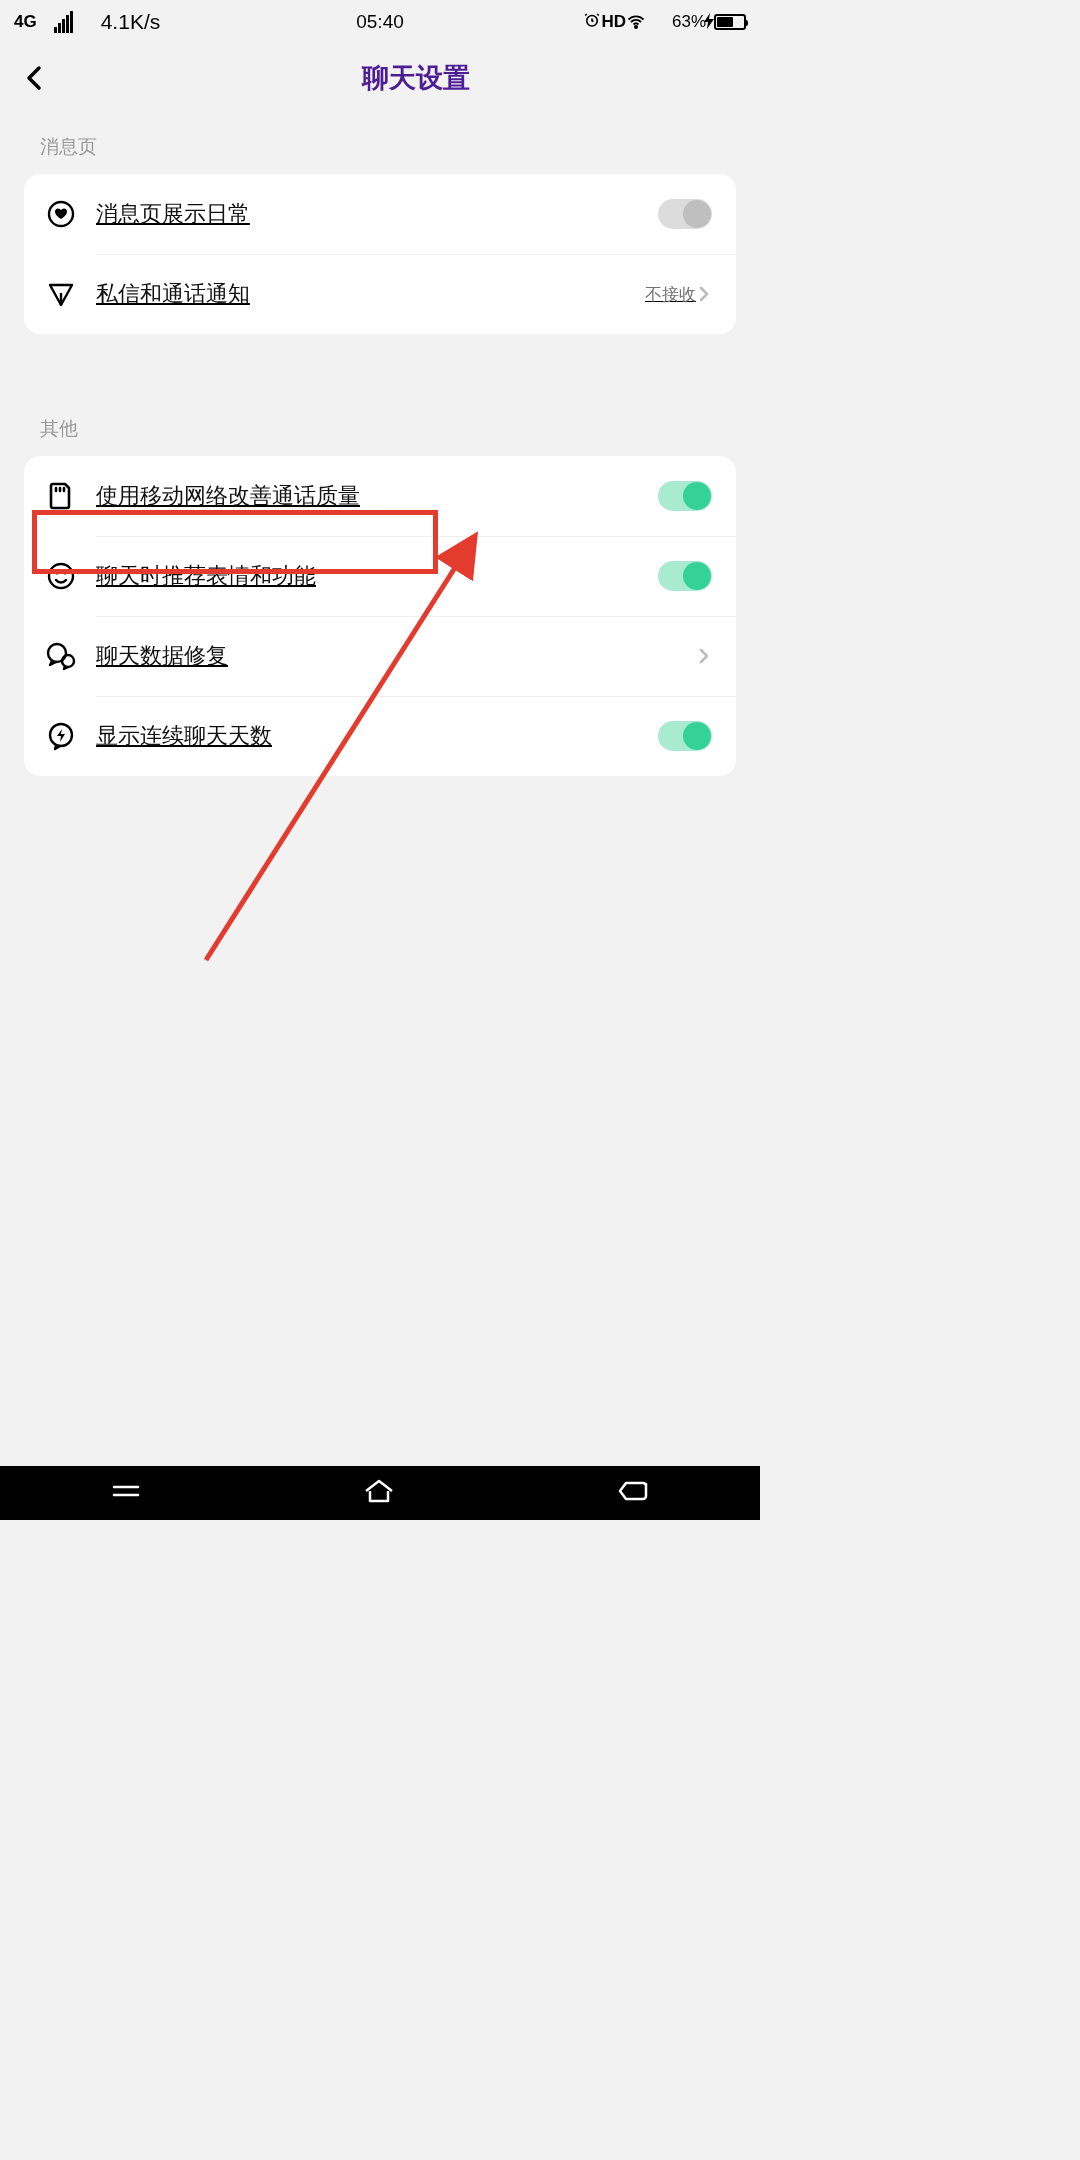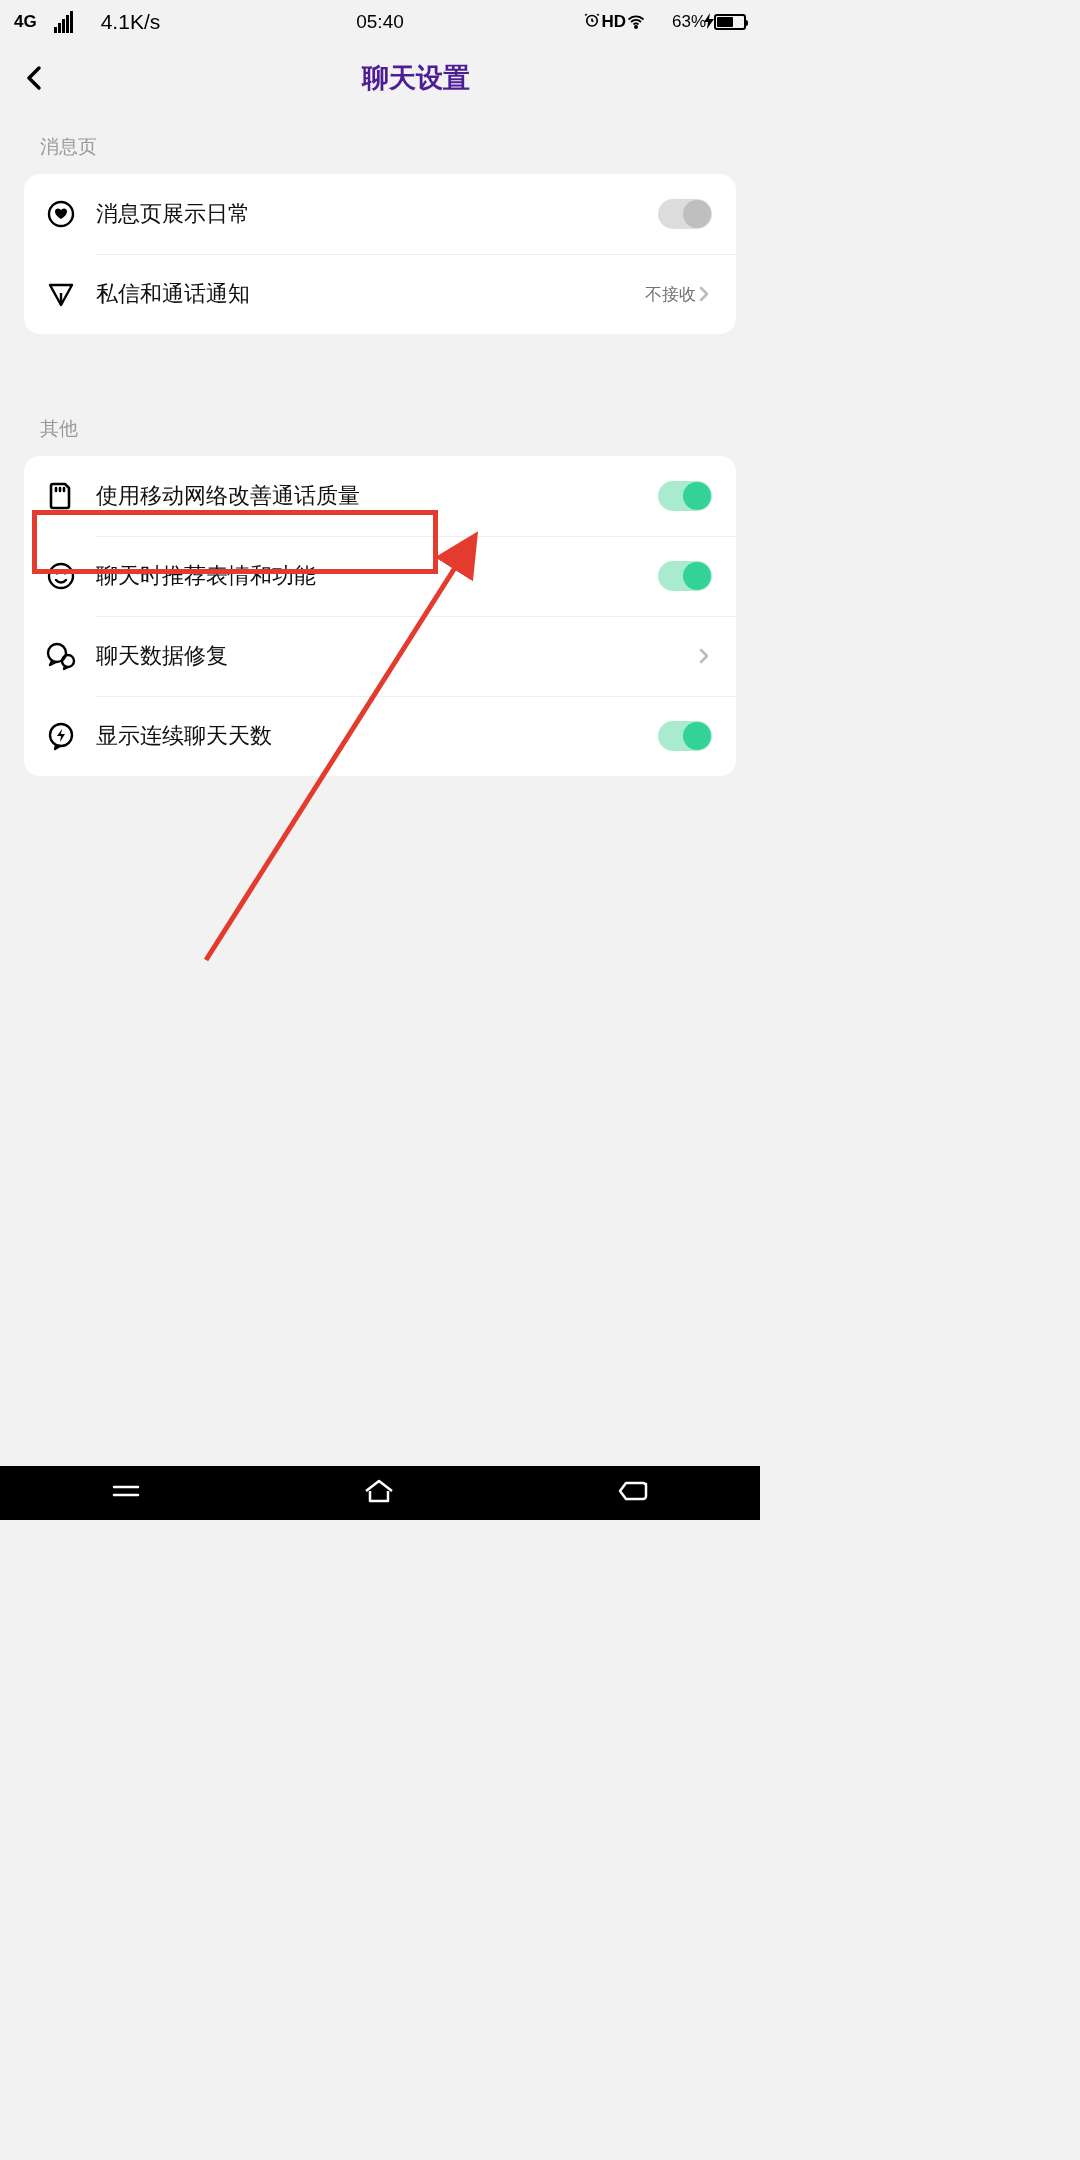--- a/index.html
+++ b/index.html
@@ -68,20 +68,21 @@
   
   .section-label {
     font-size: 19px; color: #9a9a9a;
     padding: 22px 40px 14px;
   }
   .card {
     background: #fff;
     border-radius: 16px;
     margin: 0 24px;
     overflow: hidden;
+    text-decoration: underline;
   }
   .row {
     display: flex;
     align-items: center;
     min-height: 80px;
     padding: 0 24px 0 20px;
     position: relative;
   }
   .row + .row::before {
     content:""; position:absolute; left: 72px; right: 0; top: 0;

